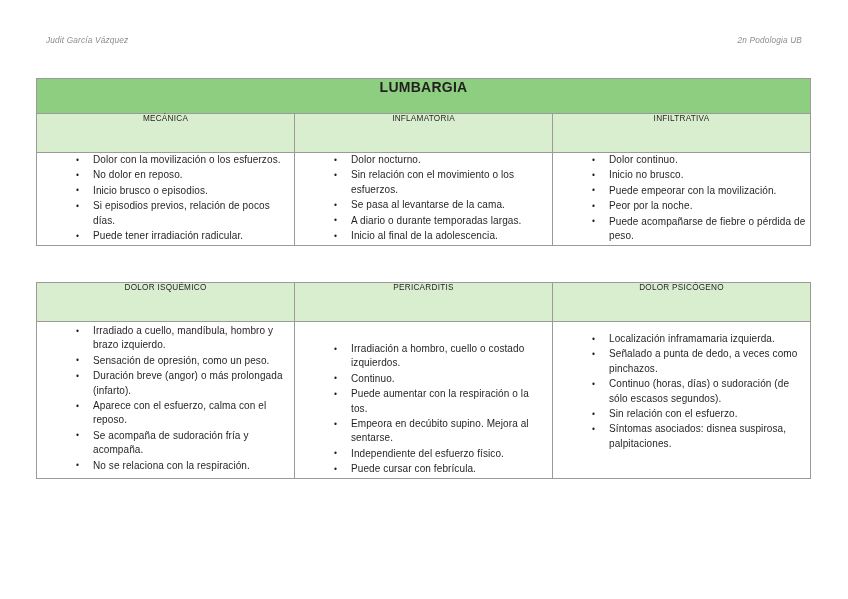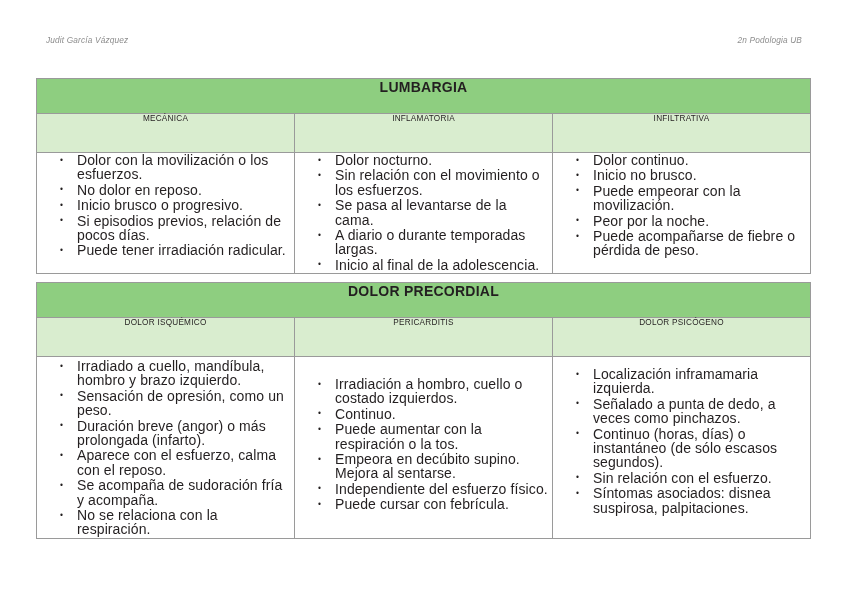--- a/index.html
+++ b/index.html
@@ -87,24 +87,24 @@
   #table-lumbargia .body-cell { height: 92px; }
   #table-precordial .body-cell { height: 128px; }
 
   .body-cell ul {
     margin: 0;
     padding: 0 4px 0 40px;
     list-style: none;
   }
   .body-cell li {
     position: relative;
-    font-size: 14px;
+    font-size: 10px;
     line-height: 14.4px;
     letter-spacing: .1px;
-    margin: 0 0 1px 0;
+    margin: 0 0 1px 16px;
     padding-left: 0;
   }
   .body-cell li::before {
     content: "\2022";
     position: absolute;
     left: -17px;
     top: -0.5px;
     font-size: 8.5px;
     color: #231f20;
   }
@@ -132,21 +132,21 @@
       <tr>
         <td class="sub-cell">MECÁNICA</td>
         <td class="sub-cell">INFLAMATORIA</td>
         <td class="sub-cell">INFILTRATIVA</td>
       </tr>
       <tr>
         <td class="body-cell" id="cell-mecanica">
           <ul>
             <li>Dolor con la movilización o los esfuerzos.</li>
             <li>No dolor en reposo.</li>
-            <li>Inicio brusco o progresivo.</li>
+            <li>Inicio brusco o episodios.</li>
             <li>Si episodios previos, relación de pocos días.</li>
             <li>Puede tener irradiación radicular.</li>
           </ul>
         </td>
         <td class="body-cell" id="cell-inflamatoria">
           <ul>
             <li>Dolor nocturno.</li>
             <li>Sin relación con el movimiento o los esfuerzos.</li>
             <li>Se pasa al levantarse de la cama.</li>
             <li>A diario o durante temporadas largas.</li>
@@ -161,23 +161,20 @@
             <li>Peor por la noche.</li>
             <li>Puede acompañarse de fiebre o pérdida de peso.</li>
           </ul>
         </td>
       </tr>
     </tbody>
   </table>
 
   <table class="tbl" id="table-precordial">
     <tbody>
-      <tr>
-        <td class="title-cell" colspan="3">DOLOR PRECORDIAL</td>
-      </tr>
       <tr>
         <td class="sub-cell">DOLOR ISQUÉMICO</td>
         <td class="sub-cell">PERICARDITIS</td>
         <td class="sub-cell">DOLOR PSICÓGENO</td>
       </tr>
       <tr>
         <td class="body-cell" id="cell-isquemico">
           <ul>
             <li>Irradiado a cuello, mandíbula, hombro y brazo izquierdo.</li>
             <li>Sensación de opresión, como un peso.</li>
@@ -194,21 +191,21 @@
             <li>Puede aumentar con la respiración o la tos.</li>
             <li>Empeora en decúbito supino. Mejora al sentarse.</li>
             <li>Independiente del esfuerzo físico.</li>
             <li>Puede cursar con febrícula.</li>
           </ul>
         </td>
         <td class="body-cell" id="cell-psicogeno">
           <ul>
             <li>Localización inframamaria izquierda.</li>
             <li>Señalado a punta de dedo, a veces como pinchazos.</li>
-            <li>Continuo (horas, días) o instantáneo (de sólo escasos segundos).</li>
+            <li>Continuo (horas, días) o sudoración (de sólo escasos segundos).</li>
             <li>Sin relación con el esfuerzo.</li>
             <li>Síntomas asociados: disnea suspirosa, palpitaciones.</li>
           </ul>
         </td>
       </tr>
     </tbody>
   </table>
 
 </div>
 

